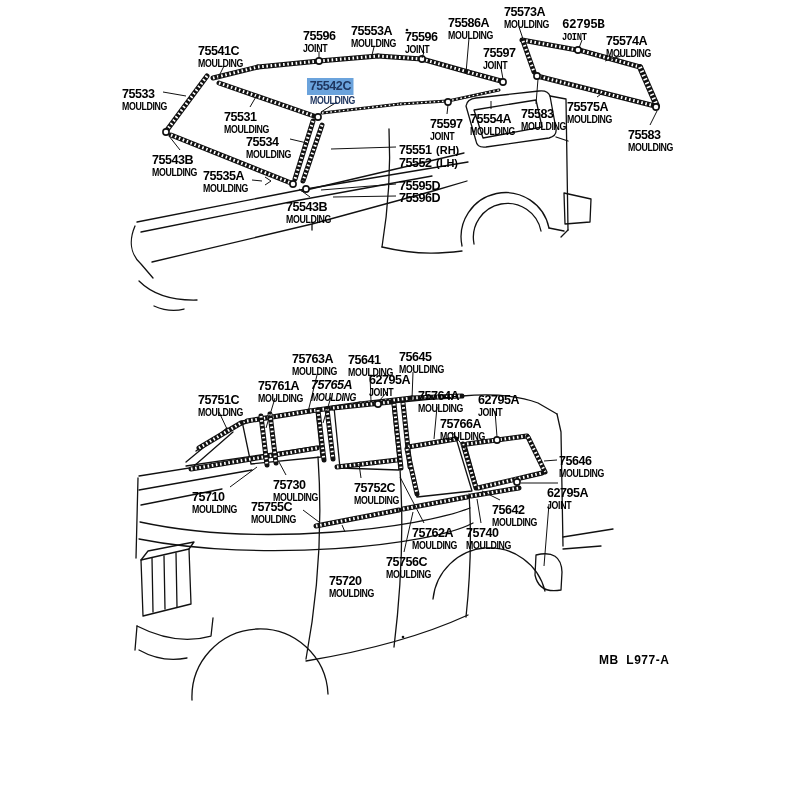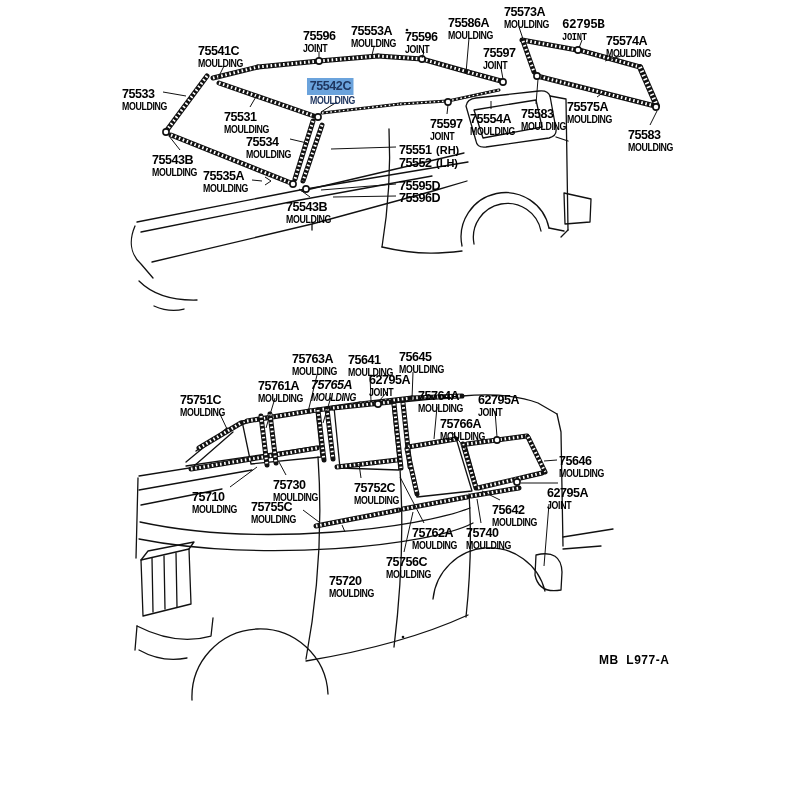--- a/index.html
+++ b/index.html
@@ -259,21 +259,21 @@
       <div class="label" style="left: 203px; top: 167px;"><span class="num">75535A</span><span class="sub">MOULDING</span></div>
       <div class="label" style="left: 399px; top: 177px;"><span class="num">75595D</span></div>
       <div class="label" style="left: 399px; top: 189px;"><span class="num">75596D</span></div>
       <div class="label" style="left: 286px; top: 198px;"><span class="num">75543B</span><span class="sub">MOULDING</span></div>
       <div class="label" style="left: 292px; top: 350px;"><span class="num">75763A</span><span class="sub">MOULDING</span></div>
       <div class="label" style="left: 348px; top: 351px;"><span class="num">75641</span><span class="sub">MOULDING</span></div>
       <div class="label" style="left: 399px; top: 348px;"><span class="num">75645</span><span class="sub">MOULDING</span></div>
       <div class="label" style="left: 258px; top: 377px;"><span class="num">75761A</span><span class="sub">MOULDING</span></div>
       <div class="label" style="left: 311px; top: 376px; font-style: italic;"><span class="num">75765A</span><span class="sub">MOULDING</span></div>
       <div class="label" style="left: 369px; top: 371px;"><span class="num">62795A</span><span class="sub">JOINT</span></div>
-      <div class="label" style="left: 180px; top: 391px;"><span class="num">75751C</span><span class="sub">MOULDING</span></div>
+      <div class="label" style="left: 198px; top: 391px;"><span class="num">75751C</span><span class="sub">MOULDING</span></div>
       <div class="label" style="left: 418px; top: 387px;"><span class="num">75764A</span><span class="sub">MOULDING</span></div>
       <div class="label" style="left: 478px; top: 391px;"><span class="num">62795A</span><span class="sub">JOINT</span></div>
       <div class="label" style="left: 440px; top: 415px;"><span class="num">75766A</span><span class="sub">MOULDING</span></div>
       <div class="label" style="left: 559px; top: 452px;"><span class="num">75646</span><span class="sub">MOULDING</span></div>
       <div class="label" style="left: 192px; top: 488px;"><span class="num">75710</span><span class="sub">MOULDING</span></div>
       <div class="label" style="left: 273px; top: 476px;"><span class="num">75730</span><span class="sub">MOULDING</span></div>
       <div class="label" style="left: 354px; top: 479px;"><span class="num">75752C</span><span class="sub">MOULDING</span></div>
       <div class="label" style="left: 251px; top: 498px;"><span class="num">75755C</span><span class="sub">MOULDING</span></div>
       <div class="label" style="left: 329px; top: 534px; margin-top: 38px;"><span class="num">75720</span><span class="sub">MOULDING</span></div>
       <div class="label" style="left: 412px; top: 524px;"><span class="num">75762A</span><span class="sub">MOULDING</span></div>

